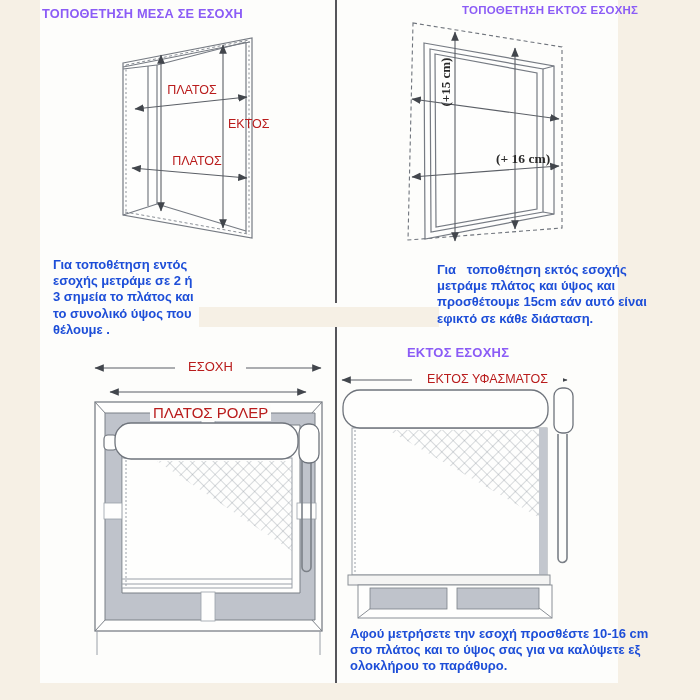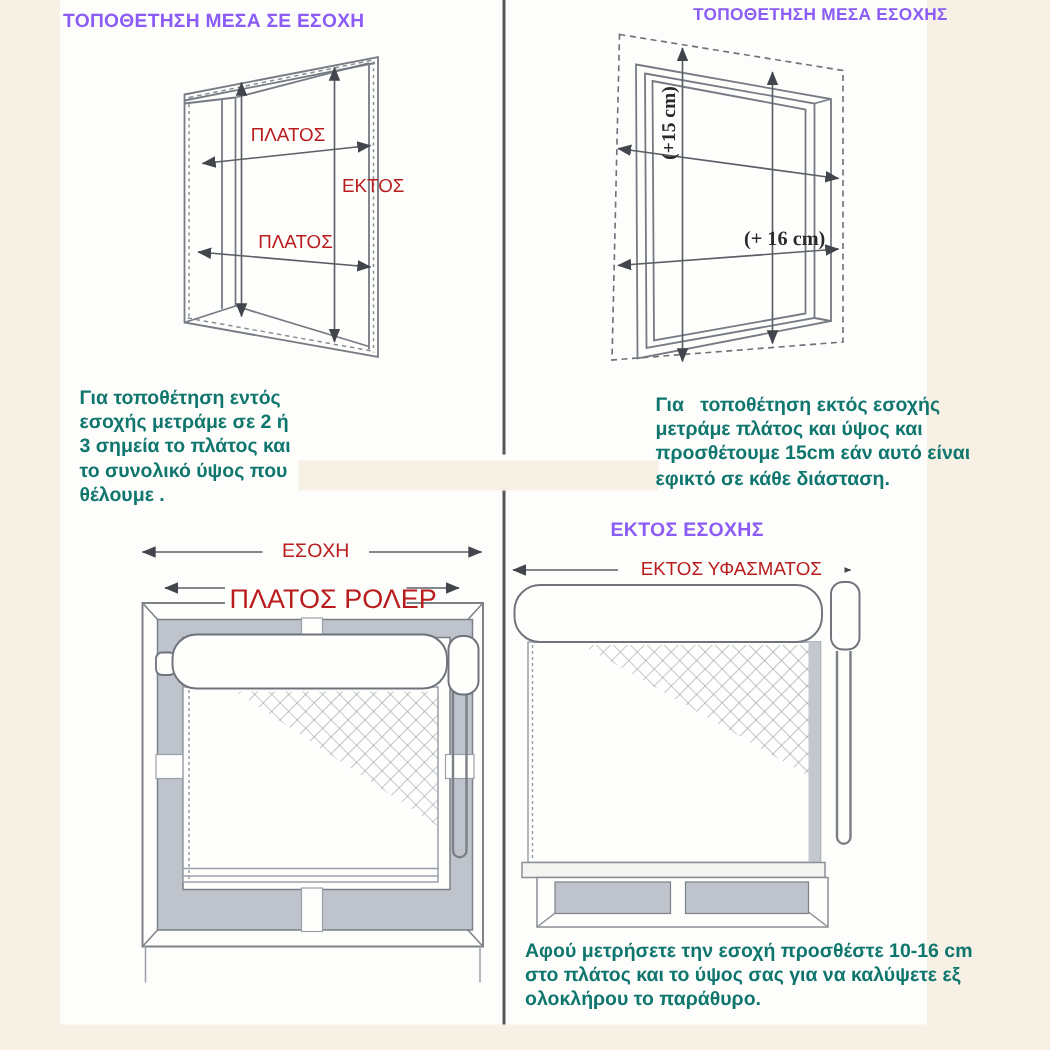--- a/index.html
+++ b/index.html
@@ -9,21 +9,21 @@
   .panel{left:40px;top:0;width:578px;height:683px;background:#fdfdfb;}
   .band{left:193px;top:307px;width:246px;height:20px;background:#f6f0e5;}
   .divider{left:335px;width:2px;background:#55555a;}
   .seg1{top:0;height:303px;}
   .seg2{top:327px;height:356px;}
   .title{font-weight:700;color:#8b5cf6;letter-spacing:.2px;white-space:nowrap;}
   .t-main{font-size:12.8px;}
   .t-small{font-size:11.5px;}
   .lbl{font-weight:400;color:#b91c1c;text-align:center;white-space:nowrap;}
   .lbl-bg{background:#fdfdfb;padding:0 3px;}
-  .para{font:700 13px/16.2px "Liberation Sans",sans-serif;color:#0f766e;white-space:pre-wrap;}
+  .para{font:700 13px/16.2px "Liberation Sans",sans-serif;color:#1d4ed8;white-space:pre-wrap;}
   .para-bg{background:#fdfdfb;padding:2px 5px;}
   .serif-lbl{font-family:"Liberation Serif",serif;font-weight:600;color:#2a2a2a;white-space:nowrap;}
   .rot90{transform:rotate(-90deg);transform-origin:center center;}
   svg{display:block;overflow:visible;}
 </style>
 </head>
 <body>
 
 <div class="page">
 
@@ -66,21 +66,21 @@
   <div class="abs lbl" style="left:163px;top:83px;width:58px;font-size:12.5px;">ΠΛΑΤΟΣ</div>
   <div class="abs lbl" style="left:168px;top:154px;width:58px;font-size:12.5px;">ΠΛΑΤΟΣ</div>
   <div class="abs lbl" style="left:228px;top:117px;width:45px;font-size:12.5px;text-align:left;">ΕΚΤΟΣ</div>
 
   <div class="abs para para-bg" style="left:48px;top:255px;">Για τοποθέτηση εντός
 εσοχής μετράμε σε 2 ή
 3 σημεία το πλάτος και
 το συνολικό ύψος που
 θέλουμε .</div>
 
-  <div class="abs title t-small" style="left:462px;top:4px;">ΤΟΠΟΘΕΤΗΣΗ ΜΕΣΑ ΕΣΟΧΗΣ</div>
+  <div class="abs title t-small" style="left:462px;top:4px;">ΤΟΠΟΘΕΤΗΣΗ ΕΚΤΟΣ ΕΣΟΧΗΣ</div>
 
   <svg class="abs" style="left:403px;top:16px;" width="220" height="240" viewBox="0 0 220 240">
     <defs>
       <marker id="aB" markerWidth="10" markerHeight="9" refX="8" refY="4" orient="auto-start-reverse">
         <path d="M0,0.5 L8.5,4 L0,7.5 Z" fill="#42464c"></path>
       </marker>
     </defs>
     <polygon points="10,7 159,31 159,212 5,224" fill="none" stroke="#6f747c" stroke-width="1.1" stroke-dasharray="4,3"></polygon>
     <g stroke="#767b83" stroke-width="1.2" fill="none">
       <polygon points="21,27 151,50 151,198 22,223" fill="#fefefd"></polygon>
@@ -139,21 +139,21 @@
       <line x1="37" y1="224" x2="207" y2="224" stroke="#9aa0a8"></line>
       <line x1="37" y1="229" x2="207" y2="229" stroke="#9aa0a8"></line>
       <path d="M217,106 V212 A4.5,4.5 0 0 0 226,212 V106" fill="none" stroke="#7b8087" stroke-width="1.6"></path>
       <rect x="19" y="80" width="13" height="15" rx="4" fill="#fefefd" stroke="#6f747c" stroke-width="1.2"></rect>
       <rect x="30" y="68" width="183" height="36" rx="16" fill="#fefefd" stroke="#6f747c" stroke-width="1.3"></rect>
       <rect x="214" y="69" width="20" height="39" rx="9" fill="#fefefd" stroke="#6f747c" stroke-width="1.3"></rect>
     </g>
   </svg>
 
   <div class="abs lbl lbl-bg" style="left:175px;top:359px;width:65px;font-size:13px;">ΕΣΟΧΗ</div>
-  <div class="abs lbl lbl-bg" style="left:150px;top:389px;width:115px;font-size:18px;">ΠΛΑΤΟΣ ΡΟΛΕΡ</div>
+  <div class="abs lbl lbl-bg" style="left:150px;top:404px;width:115px;font-size:15px;">ΠΛΑΤΟΣ ΡΟΛΕΡ</div>
 
   <div class="abs title" style="left:396px;top:345px;font-size:13px;padding-left:11px;">ΕΚΤΟΣ ΕΣΟΧΗΣ</div>
 
   <svg class="abs" style="left:340px;top:372px;" width="240" height="250" viewBox="0 0 240 250">
     <defs>
       <marker id="aD" markerWidth="10" markerHeight="9" refX="8" refY="4" orient="auto-start-reverse">
         <path d="M0,0.5 L8.5,4 L0,7.5 Z" fill="#42464c"></path>
       </marker>
       <pattern id="meshD" width="8" height="8" patternUnits="userSpaceOnUse" patternTransform="rotate(45)">
         <path d="M0 0H8M0 0V8" stroke="#8d939c" stroke-width="0.7" fill="none"></path>

